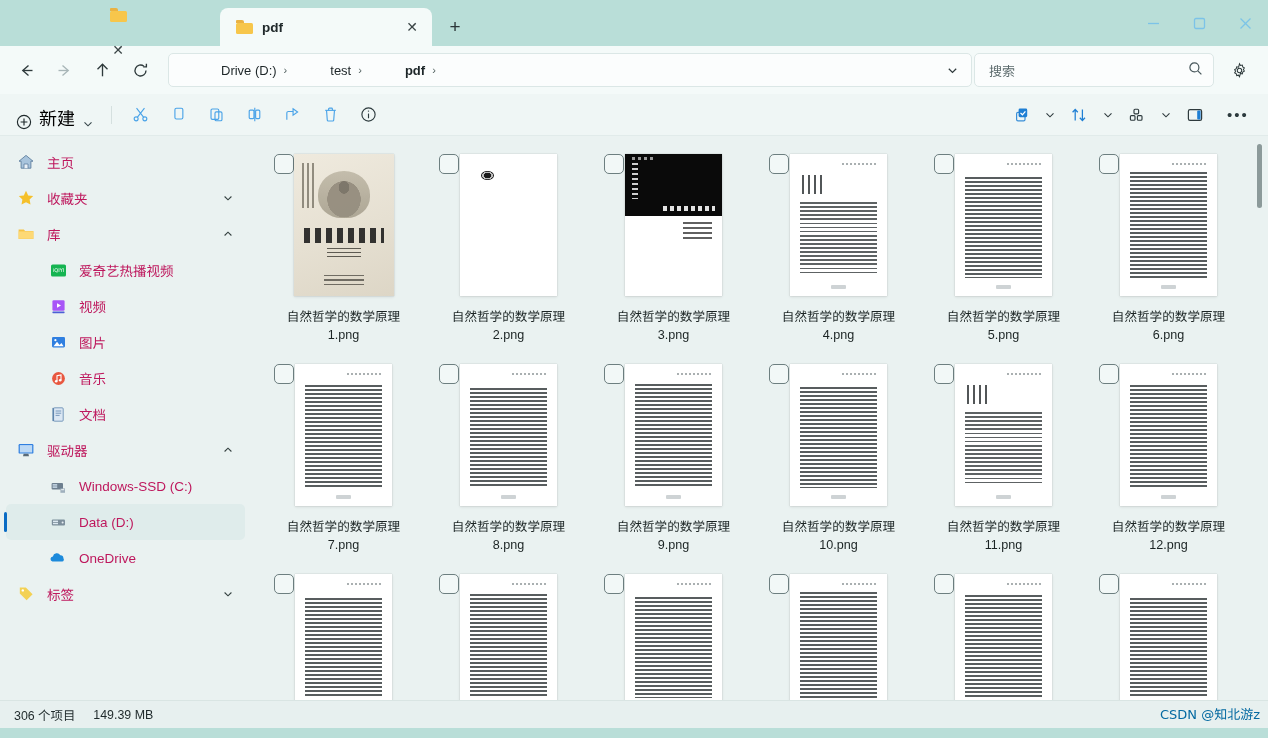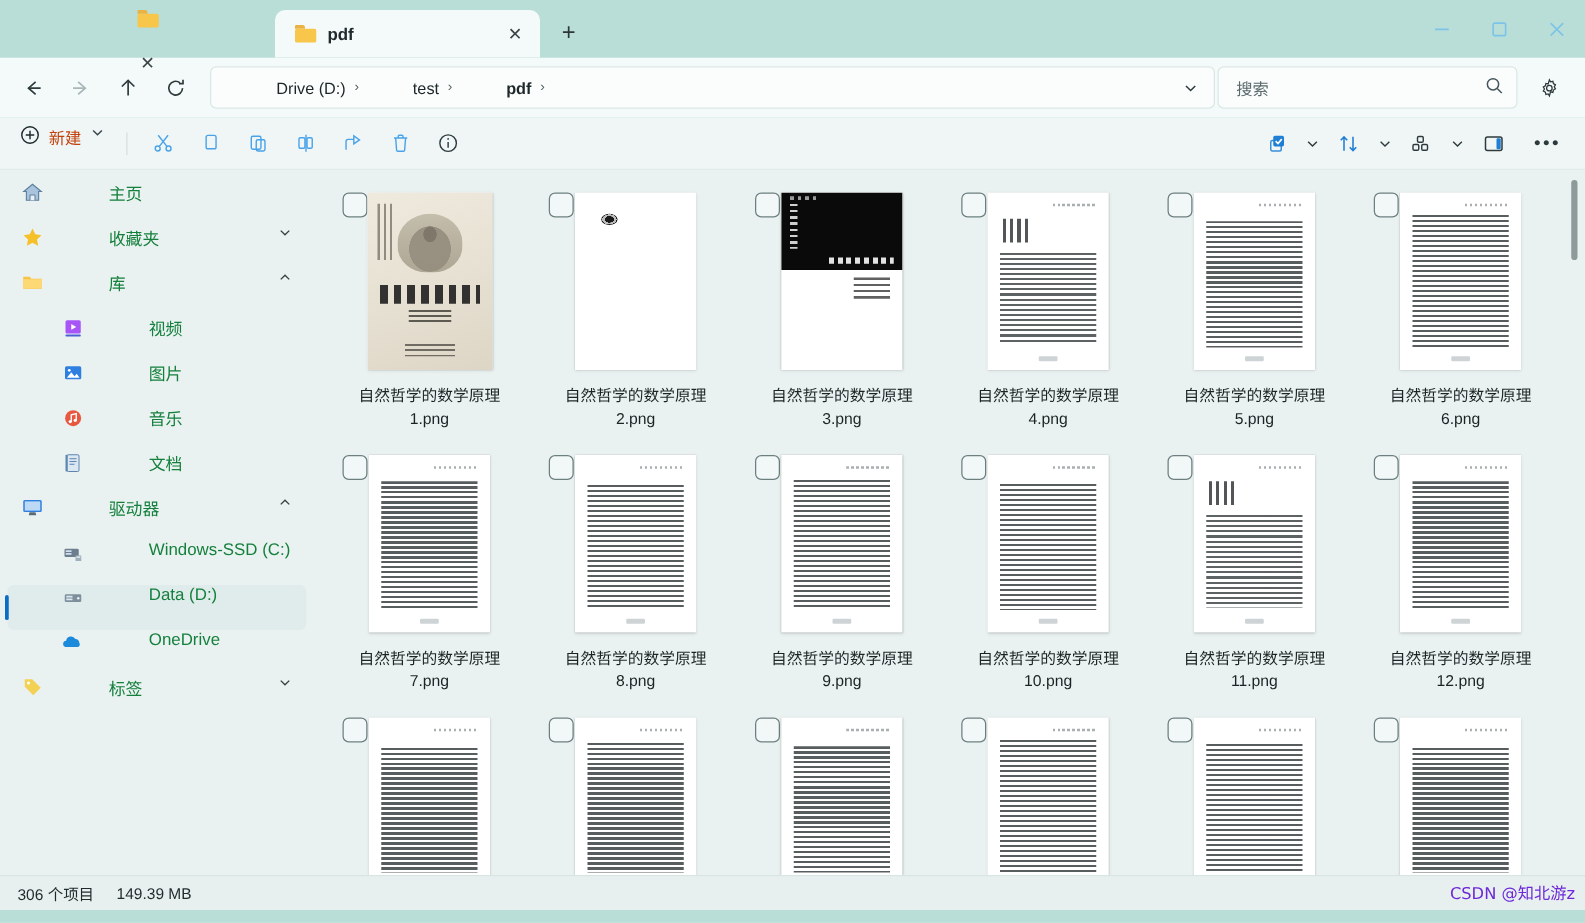--- a/index.html
+++ b/index.html
@@ -124,22 +124,22 @@
   .cmdbar {
     flex: 0 0 42px; height: 42px;
     background: #eff6f5;
     display: flex; align-items: center;
     padding: 0 12px 0 8px;
     border-bottom: 1px solid #e1ebea;
   }
   .cmd-left, .cmd-right { display: flex; align-items: center; }
   .cmd-left { flex: 1 1 auto; }
   .newbtn {
-    height: 30px; display: flex; align-items: flex-start; gap: 7px;
-    padding: 0 8px 0 8px; border-radius: 5px; font-size: 13px; color: #c2410c;
+    height: 30px; display: flex; align-items: flex-end; gap: 7px;
+    padding: 0 8px 0 8px; border-radius: 5px; font-size: 18px; color: #000000;
   }
   .newbtn .plus { color: #1f2a2c; display: flex; }
   .chev { color: #36464a; display: flex; align-items: center; }
   .vsep { width: 1px; height: 18px; background: #d5e0df; margin: 0 9px; }
   .cmdicon {
     width: 38px; height: 32px; border-radius: 5px;
     display: flex; align-items: center; justify-content: center;
     color: #4aa3e8;
   }
   .cmdicon.dark { color: #2c3a3d; }
@@ -154,25 +154,24 @@
   .body { flex: 1 1 auto; display: flex; min-height: 0; background: #eaf2f1; }
 
   
   .sidebar {
     flex: 0 0 253px; width: 253px;
     background: #eaf2f1;
     padding-top: 8px;
     overflow: hidden;
   }
   .navitem {
-    height: 36px; display: flex; align-items: flex-start;
+    height: 36px; display: flex; align-items: center;
     margin: 0 8px 0 6px; padding: 0 6px 0 10px;
-    border-radius: 5px; font-size: 13.5px; color: #15803d;
+    border-radius: 5px; font-size: 13.5px; color: #be185d;
     position: relative;
-    gap: 40px;
   }
   .navitem.sel { background: #dfeceb; }
   .navitem.sel::before {
     content: ""; position: absolute; left: -2px; top: 8px;
     width: 3px; height: 20px; background: #0b6cc4; border-radius: 2px;
   }
   .navitem .ni-icon {
     width: 20px; height: 20px; flex: 0 0 20px; margin-right: 11px;
     display: flex; align-items: center; justify-content: center;
   }
@@ -318,21 +317,21 @@
     background: #e7f0ef;
     border-top: 1px solid #d9e5e3;
     display: flex; align-items: center;
     padding: 0 12px 0 14px;
     font-size: 12.4px; color: #1f2a2b;
     position: relative;
   }
   .st-sep { width: 18px; }
   .watermark {
     position: absolute; right: 8px; top: 3px;
-    font-size: 13px; color: #6d28d9;
+    font-size: 13px; color: #0369a1;
     font-family: "DejaVu Sans", sans-serif;
   }
   .bottombar { flex: 0 0 10px; background: #b9ded8; }
 </style>
 </head>
 <body>
 
 <div class="window">
 
   <div class="titlebar">
@@ -597,20 +596,29 @@
             </svg>
         </span>
         <span class="ni-label">库</span>
         <span class="ni-chev">
           <svg width="12" height="12" viewBox="0 0 12 12" fill="none" stroke="currentColor" stroke-width="1.1">
               <path d="M2.6 7.5 L6 4.2 L9.4 7.5"></path>
             </svg>
         </span>
       </div>
 
+      <div class="navitem child">
+        <span class="ni-icon">
+          <svg width="17" height="17" viewBox="0 0 17 17">
+              <rect x="1" y="2.5" width="15" height="12" rx="1.6" fill="#15b451"></rect>
+              <text x="8.5" y="10" font-size="5" fill="#fff" text-anchor="middle" font-family="DejaVu Sans">iQIYI</text>
+            </svg>
+        </span>
+        <span class="ni-label">爱奇艺热播视频</span>
+      </div>
 
       <div class="navitem child">
         <span class="ni-icon">
           <svg width="17" height="17" viewBox="0 0 17 17">
               <rect x="2.4" y="2.2" width="12.2" height="10.6" rx="1.3" fill="#a855f7"></rect>
               <path d="M7 5.2 L11 7.5 L7 9.8 Z" fill="#fff"></path>
               <rect x="2.4" y="13.6" width="12.2" height="1.6" rx=".6" fill="#4b5fd6"></rect>
             </svg>
         </span>
         <span class="ni-label">视频</span>

